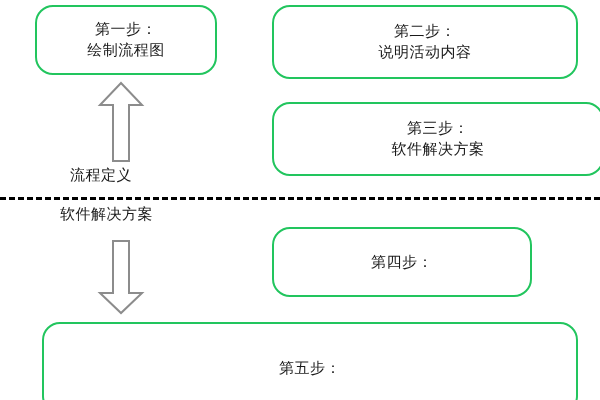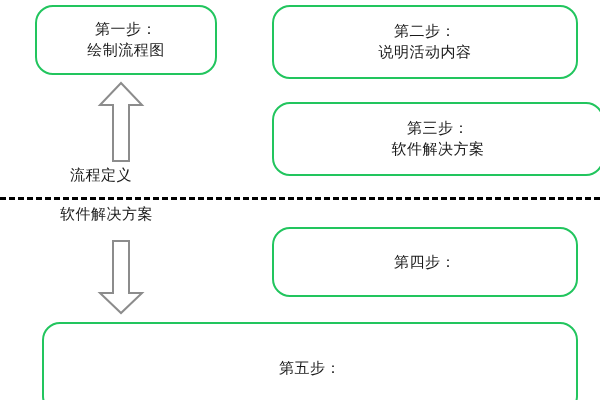--- a/index.html
+++ b/index.html
@@ -35,21 +35,21 @@
     color: #1a1a1a;
     white-space: nowrap;
     text-align: center;
     letter-spacing: 0.5px;
   }
 
   
   #box-1 { left: 35px;  top: 5px;   width: 182px; height: 70px; }
   #box-2 { left: 272px; top: 5px;   width: 306px; height: 74px; }
   #box-3 { left: 272px; top: 102px; width: 332px; height: 74px; }
-  #box-4 { left: 272px; top: 227px; width: 306px; height: 70px; align-items: center; }
+  #box-4 { left: 272px; top: 227px; width: 260px; height: 70px; align-items: center; }
   #box-5 { left: 42px;  top: 322px; width: 536px; height: 92px; }
 
   
   #divider {
     position: absolute;
     left: 0;
     top: 197px;
     width: 600px;
     height: 0;
     border-top: 3px dashed #000000;

